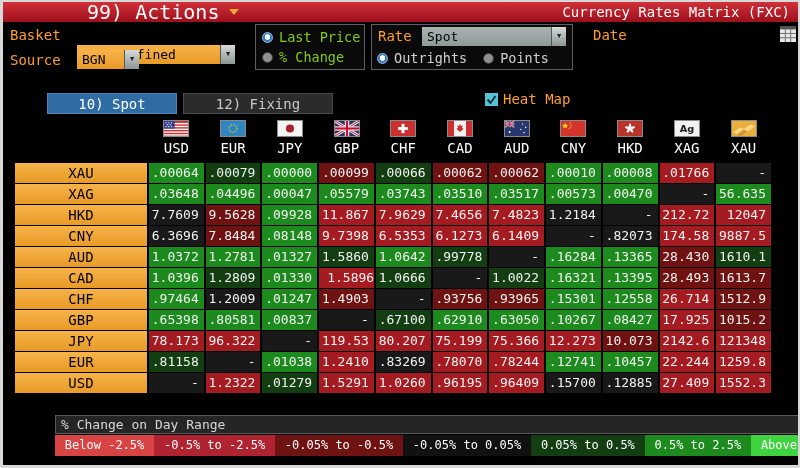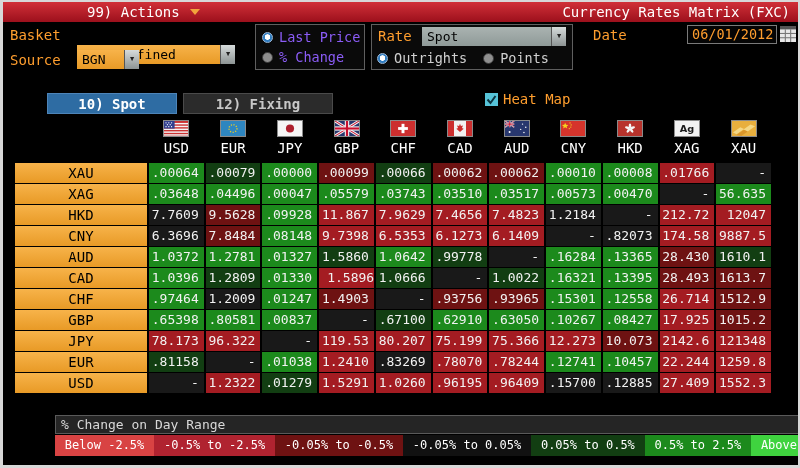--- a/index.html
+++ b/index.html
@@ -3,45 +3,45 @@
 <meta charset="utf-8">
 <style>
   html,body{margin:0;padding:0;background:#ffffff;}
   *{box-sizing:border-box;}
   .screen{position:relative;width:800px;height:468px;background:#000;
     border:2px solid #d8d8d8;border-left-width:3px;border-bottom-width:3px;
     overflow:hidden;font-family:"DejaVu Sans Mono",monospace;}
   
   .titlebar{position:absolute;top:0;left:0;right:0;height:20px;
     background:linear-gradient(#d13038,#9c101c);display:flex;align-items:center;}
-  .actions-btn{position:absolute;left:84px;color:#fff;font-size:14px;display:flex;align-items:center;cursor:default;}
+  .actions-btn{position:absolute;left:84px;color:#fff;font-size:20px;display:flex;align-items:center;cursor:default;}
   .caret{display:inline-block;margin-left:10px;width:0;height:0;border-left:5px solid transparent;border-right:5px solid transparent;border-top:6px solid #f2a33c;}
   .win-title{position:absolute;right:8px;color:#fff;font-size:14px;}
   
   .controls{position:absolute;top:20px;left:0;right:0;height:66px;background:#000;}
   .lbl{position:absolute;color:#ff9e2e;font-size:14px;}
   .dd{position:absolute;height:19px;background:linear-gradient(#f7b34a,#e89a26);color:#000;
     font-size:13px;line-height:19px;padding-left:5px;display:flex;}
   .dd .dd-text{flex:1;overflow:hidden;white-space:nowrap;}
   .dd-arrow{width:15px;height:100%;background:linear-gradient(#d6dbdb,#8d9494);color:#222;
     font-size:7px;display:flex;align-items:center;justify-content:center;border-left:1px solid #555;}
   .dd.gray{background:linear-gradient(#aab3b1,#8f9a98);}
   .groupbox{position:absolute;border:1px solid #5f5f5f;background:#0a0a0a;}
   .radio-opt{display:flex;align-items:center;height:20px;}
   .radio{width:11px;height:11px;border-radius:50%;background:#8f8f8f;border:1px solid #3a3a3a;margin-right:6px;flex:0 0 auto;}
   .radio.sel{background:radial-gradient(circle at 50% 45%, #ffffff 0 2.5px, #2f7cc0 3px);border-color:#9ab8d8;}
   .radio-label{font-size:13.5px;white-space:nowrap;}
-  .radio-label.orange{color:#8b5cf6;}
+  .radio-label.orange{color:#84cc16;}
   .radio-label.gray{color:#d0d0d0;}
   .date-field{position:absolute;height:19px;border:1px solid #7a7a7a;background:#050505;color:#ff9e2e;
     font-size:13.5px;line-height:17px;padding:0 4px;}
   .cal-btn{position:absolute;width:16px;height:16px;}
   .cal-btn svg{display:block;width:100%;height:100%;}
   
-  .tab-bar{position:absolute;top:86px;left:44px;height:31px;display:flex;gap:6px;align-items:center;font-weight:bold;}
+  .tab-bar{position:absolute;top:86px;left:44px;height:31px;display:flex;gap:6px;align-items:center;}
   .tab{height:21px;line-height:21px;text-align:center;font-size:14px;background:#2b2b2b;color:#c8c8c8;border:1px solid #4a4a4a;}
   .tab:nth-child(1){width:130px;}
   .tab:nth-child(2){width:150px;}
   .tab:nth-child(3){width:125px;}
   .tab.active{background:#2e6ca3;color:#fff;border-color:#4d84b8;}
   .heatmap-ctl{display:flex;align-items:center;margin-left:12px;}
   .checkbox{width:13px;height:13px;margin-right:5px;}
   .checkbox svg{display:block;width:100%;height:100%;}
   .heatmap-label{color:#ff9e2e;font-size:14px;}
   
@@ -117,21 +117,20 @@
             <span class="radio-label gray">Outrights</span>
           </div>
           <div class="radio-opt">
             <span class="radio"></span>
             <span class="radio-label gray">Points</span>
           </div>
         </div>
     </div>
 
     <div class="lbl" style="left:590px;top:5px;">Date</div>
-    <div class="date-field" style="left:684px;top:3px;width:90px;">06/01/2012</div>
     <div class="cal-btn" style="left:777px;top:4px;">
       <svg viewBox="0 0 15 15">
           <rect width="15" height="15" fill="#e8e8e8"></rect>
           <rect width="15" height="3.2" fill="#555"></rect>
           <g stroke="#777" stroke-width="1">
             <line x1="5" y1="3" x2="5" y2="15"></line>
             <line x1="10" y1="3" x2="10" y2="15"></line>
             <line x1="0" y1="7" x2="15" y2="7"></line>
             <line x1="0" y1="11" x2="15" y2="11"></line>
           </g>

